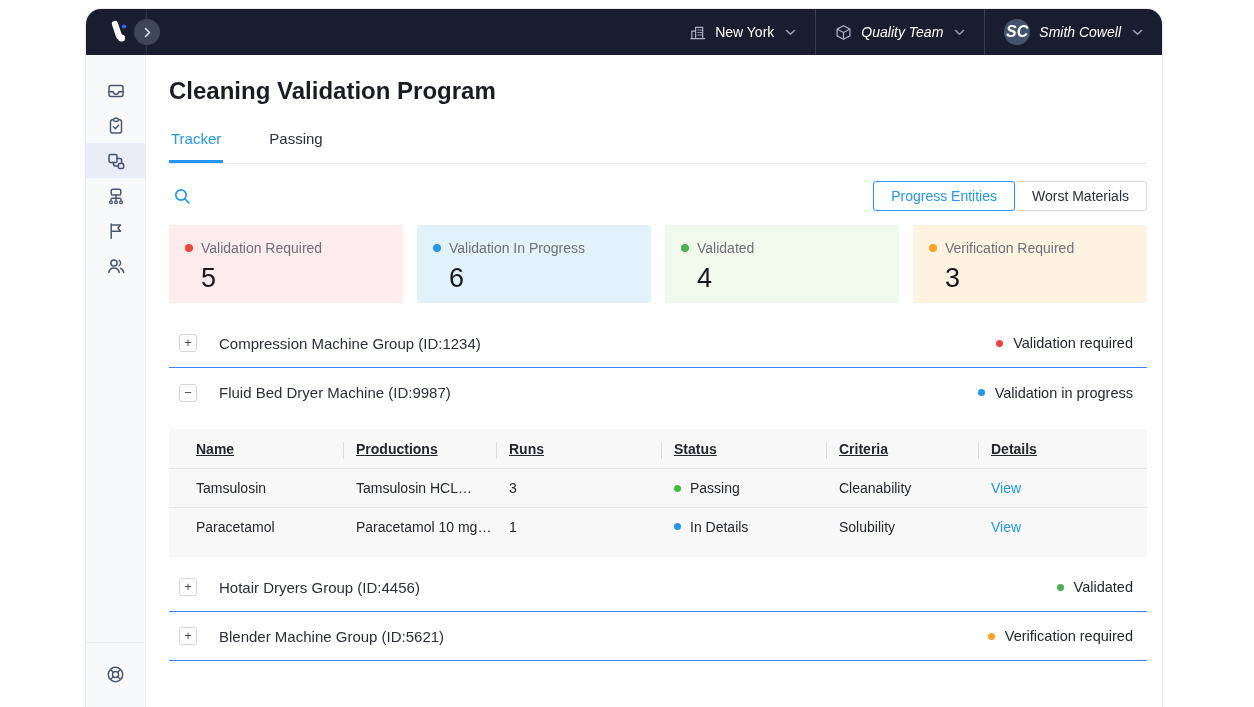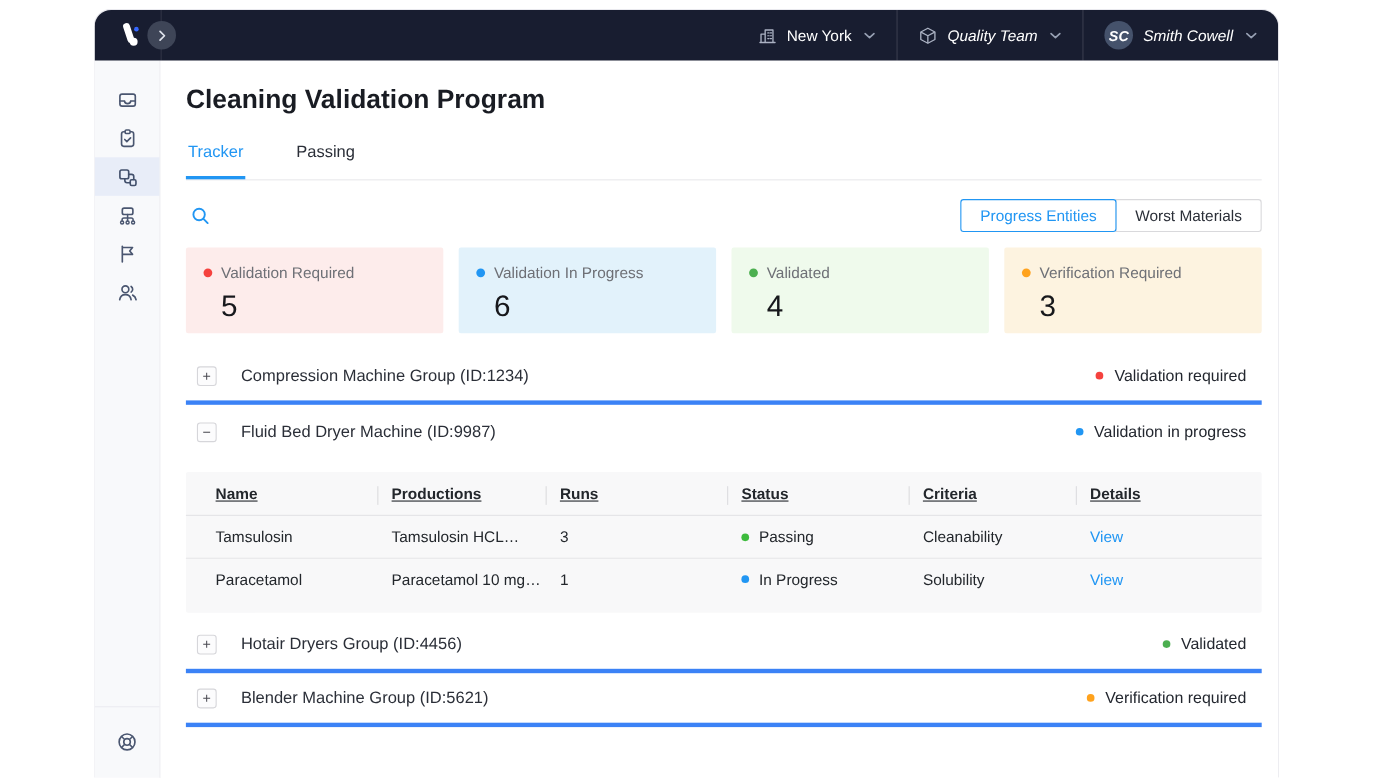--- a/index.html
+++ b/index.html
@@ -16,21 +16,21 @@
                display:flex; align-items:center; padding-left:21px; }
   .collapse-btn { position:absolute; left:48px; top:10px; width:26px; height:26px;
                   border-radius:50%; background:#3e4557; display:flex; align-items:center;
                   justify-content:center; cursor:pointer; }
   .topbar-spacer { flex:1; }
   .top-menu { display:flex; height:100%; }
   .top-item { display:flex; align-items:center; gap:9px; padding:0 19px; font-size:14px;
               cursor:pointer; }
   .top-item.bordered { border-left:1px solid rgba(255,255,255,0.14);font-style:italic; }
   .avatar { width:26px; height:26px; border-radius:50%; background:#45526b; color:#fff;
-            font-size:13px; font-weight:700; display:flex; align-items:center;
+            font-size:16px; font-weight:700; display:flex; align-items:center;
             justify-content:center; letter-spacing:.3px; }
   .chev { margin-left:2px; display:flex; }
 
   
   .app-body { display:flex; height:653px; }
   .sidebar { width:60px; background:#f8f9fb; border-right:1px solid #ececf0;
              display:flex; flex-direction:column; padding-top:18px; }
   .side-item { height:35px; display:flex; align-items:center; justify-content:center;
                color:#4a5670; cursor:pointer; }
   .side-item.active { background:#e8edf8; }
@@ -61,21 +61,21 @@
   .card { height:78px; border-radius:2px; padding:15px 16px 0; }
   .card-head { display:flex; align-items:center; gap:8px; }
   .dot { width:8px; height:8px; border-radius:50%; flex:none; }
   .dot-sm { width:7px; height:7px; border-radius:50%; flex:none; }
   .card-label { font-size:14px; color:#6e7076; }
   .card-count { font-size:27px; color:#17181c; margin:7px 0 0 16px; font-weight:400; }
 
   
   .groups { margin-top:16px; }
   .group-row { height:49px; display:flex; align-items:center;
-               border-bottom:4px solid #3b82f6; padding-right:14px; }
+               border-bottom:1px solid #3b82f6; padding-right:14px; }
   .group-row.no-border { border-bottom:none; }
   .toggle-box { width:18px; height:18px; border:1px solid #d6d6da; border-radius:3px;
                 background:#fcfcfd; color:#4a4a52; display:flex; align-items:center;
                 justify-content:center; font-size:13px; line-height:1; cursor:pointer;
                 margin-left:10px; }
   .toggle-box.plus::before { content:"+"; margin-top:-1px; }
   .toggle-box.minus::before { content:"−"; margin-top:-1px; }
   .group-name { font-size:15px; color:#2b2f38; margin-left:22px; }
   .group-status { margin-left:auto; display:flex; align-items:center; gap:10px;
                   font-size:14.5px; color:#23272f; }
@@ -306,21 +306,21 @@
             <div>Cleanability</div>
             <div><a class="link">View</a></div>
           </div>
 
           <div class="trow tbody">
             <div>Paracetamol</div>
             <div>Paracetamol 10 mg…</div>
             <div>1</div>
             <div class="cell-status">
               <span class="dot-sm" style="background-color: rgb(33, 150, 243);"></span>
-              <span>In Progress</span>
+              <span>In Details</span>
             </div>
             <div>Solubility</div>
             <div><a class="link">View</a></div>
           </div>
           <div class="ntable-pad"></div>
         </div>
 
         <div class="group-row">
           <span class="toggle-box plus"></span>
           <span class="group-name">Hotair Dryers Group (ID:4456)</span>

